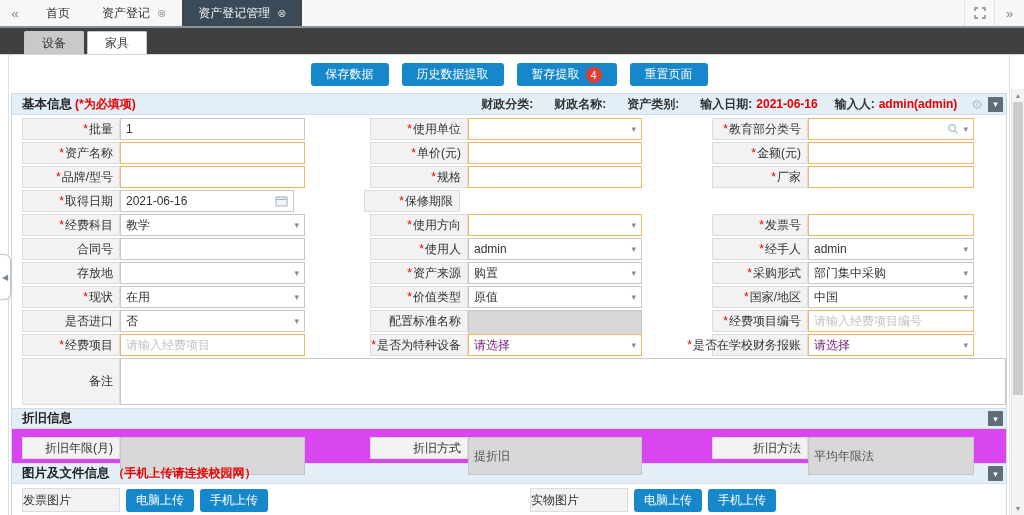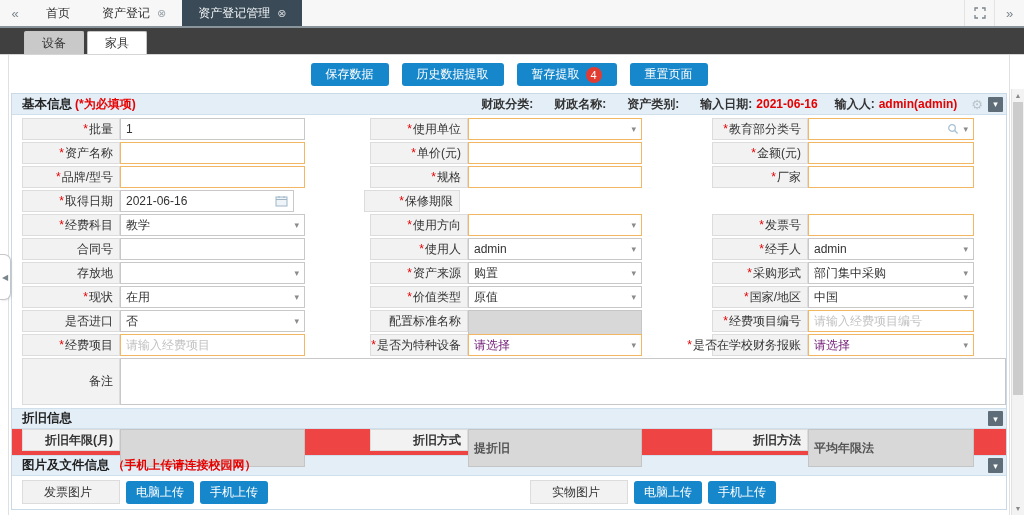--- a/index.html
+++ b/index.html
@@ -57,26 +57,26 @@
   .orange { border-color:#f2b763 !important; }
   .sel, .datebox { width:100%; height:22px; border:1px solid #c8c8c8; background:#fff; display:flex; align-items:center; padding:0 5px; cursor:pointer; }
   .selval { flex:1; overflow:hidden; white-space:nowrap; }
   .ph { color:#701a75; }
   .caret { color:#8b8b8b; font-size:9px; margin-left:4px; }
   .dis { width:100%; height:38px; background:#d8d8d8; border:1px solid #c5c5c5; color:#555; display:flex; align-items:center; padding:0 5px; }
   .remark-row { display:flex; margin-bottom:3px; }
   .remark-row .lbl { width:98px; height:47px; }
   .remark { flex:1; height:47px; border:1px solid #c8c8c8; resize:none; font-family:inherit; font-size:12px; padding:3px 5px; outline:none; }
   
-  .depbody { padding:0 0 4px 10px; background:#ef4444;font-weight:bold; }
+  .depbody { padding:8px 0 4px 10px; background:#d946ef; }
   
   .uprow { display:flex; align-items:center; padding:4px 0 5px 10px; background:#fff; }
   .upgrp { display:flex; align-items:center; }
   .upgrp1 { width:508px; }
-  .up-lbl { width:98px; height:24px; background:#f2f2f2; border:1px solid #dcdcdc; display:flex; align-items:center; justify-content:center; padding-right:6px; }
+  .up-lbl { width:98px; height:24px; background:#f2f2f2; border:1px solid #dcdcdc; display:flex; align-items:center; justify-content:flex-start; padding-right:6px; }
   .upbtn { height:23px; padding:0 10px; margin-left:6px; }
   
   .vscroll { position:absolute; right:0; top:89px; bottom:0; width:13px; background:#f3f3f3; border-left:1px solid #e2e2e2; }
   .vthumb { position:absolute; top:13px; height:293px; left:1px; right:1px; background:#ccc; cursor:pointer; }
   .varr { position:absolute; left:0; width:12px; height:12px; display:flex; align-items:center; justify-content:center; color:#8a8a8a; font-size:7px; cursor:pointer; }
   .varr.up { top:0; } .varr.down { bottom:1px; }
   .left-flap { position:absolute; left:0; top:254px; width:11px; height:46px; background:#fff; border:1px solid #c6c6c6; border-left:none;
                border-radius:0 7px 7px 0; display:flex; align-items:center; justify-content:center; color:#7a858c; font-size:8px; cursor:pointer; box-shadow:1px 1px 2px rgba(0,0,0,.08); }
   .icon-svg { display:block; }
 </style>

